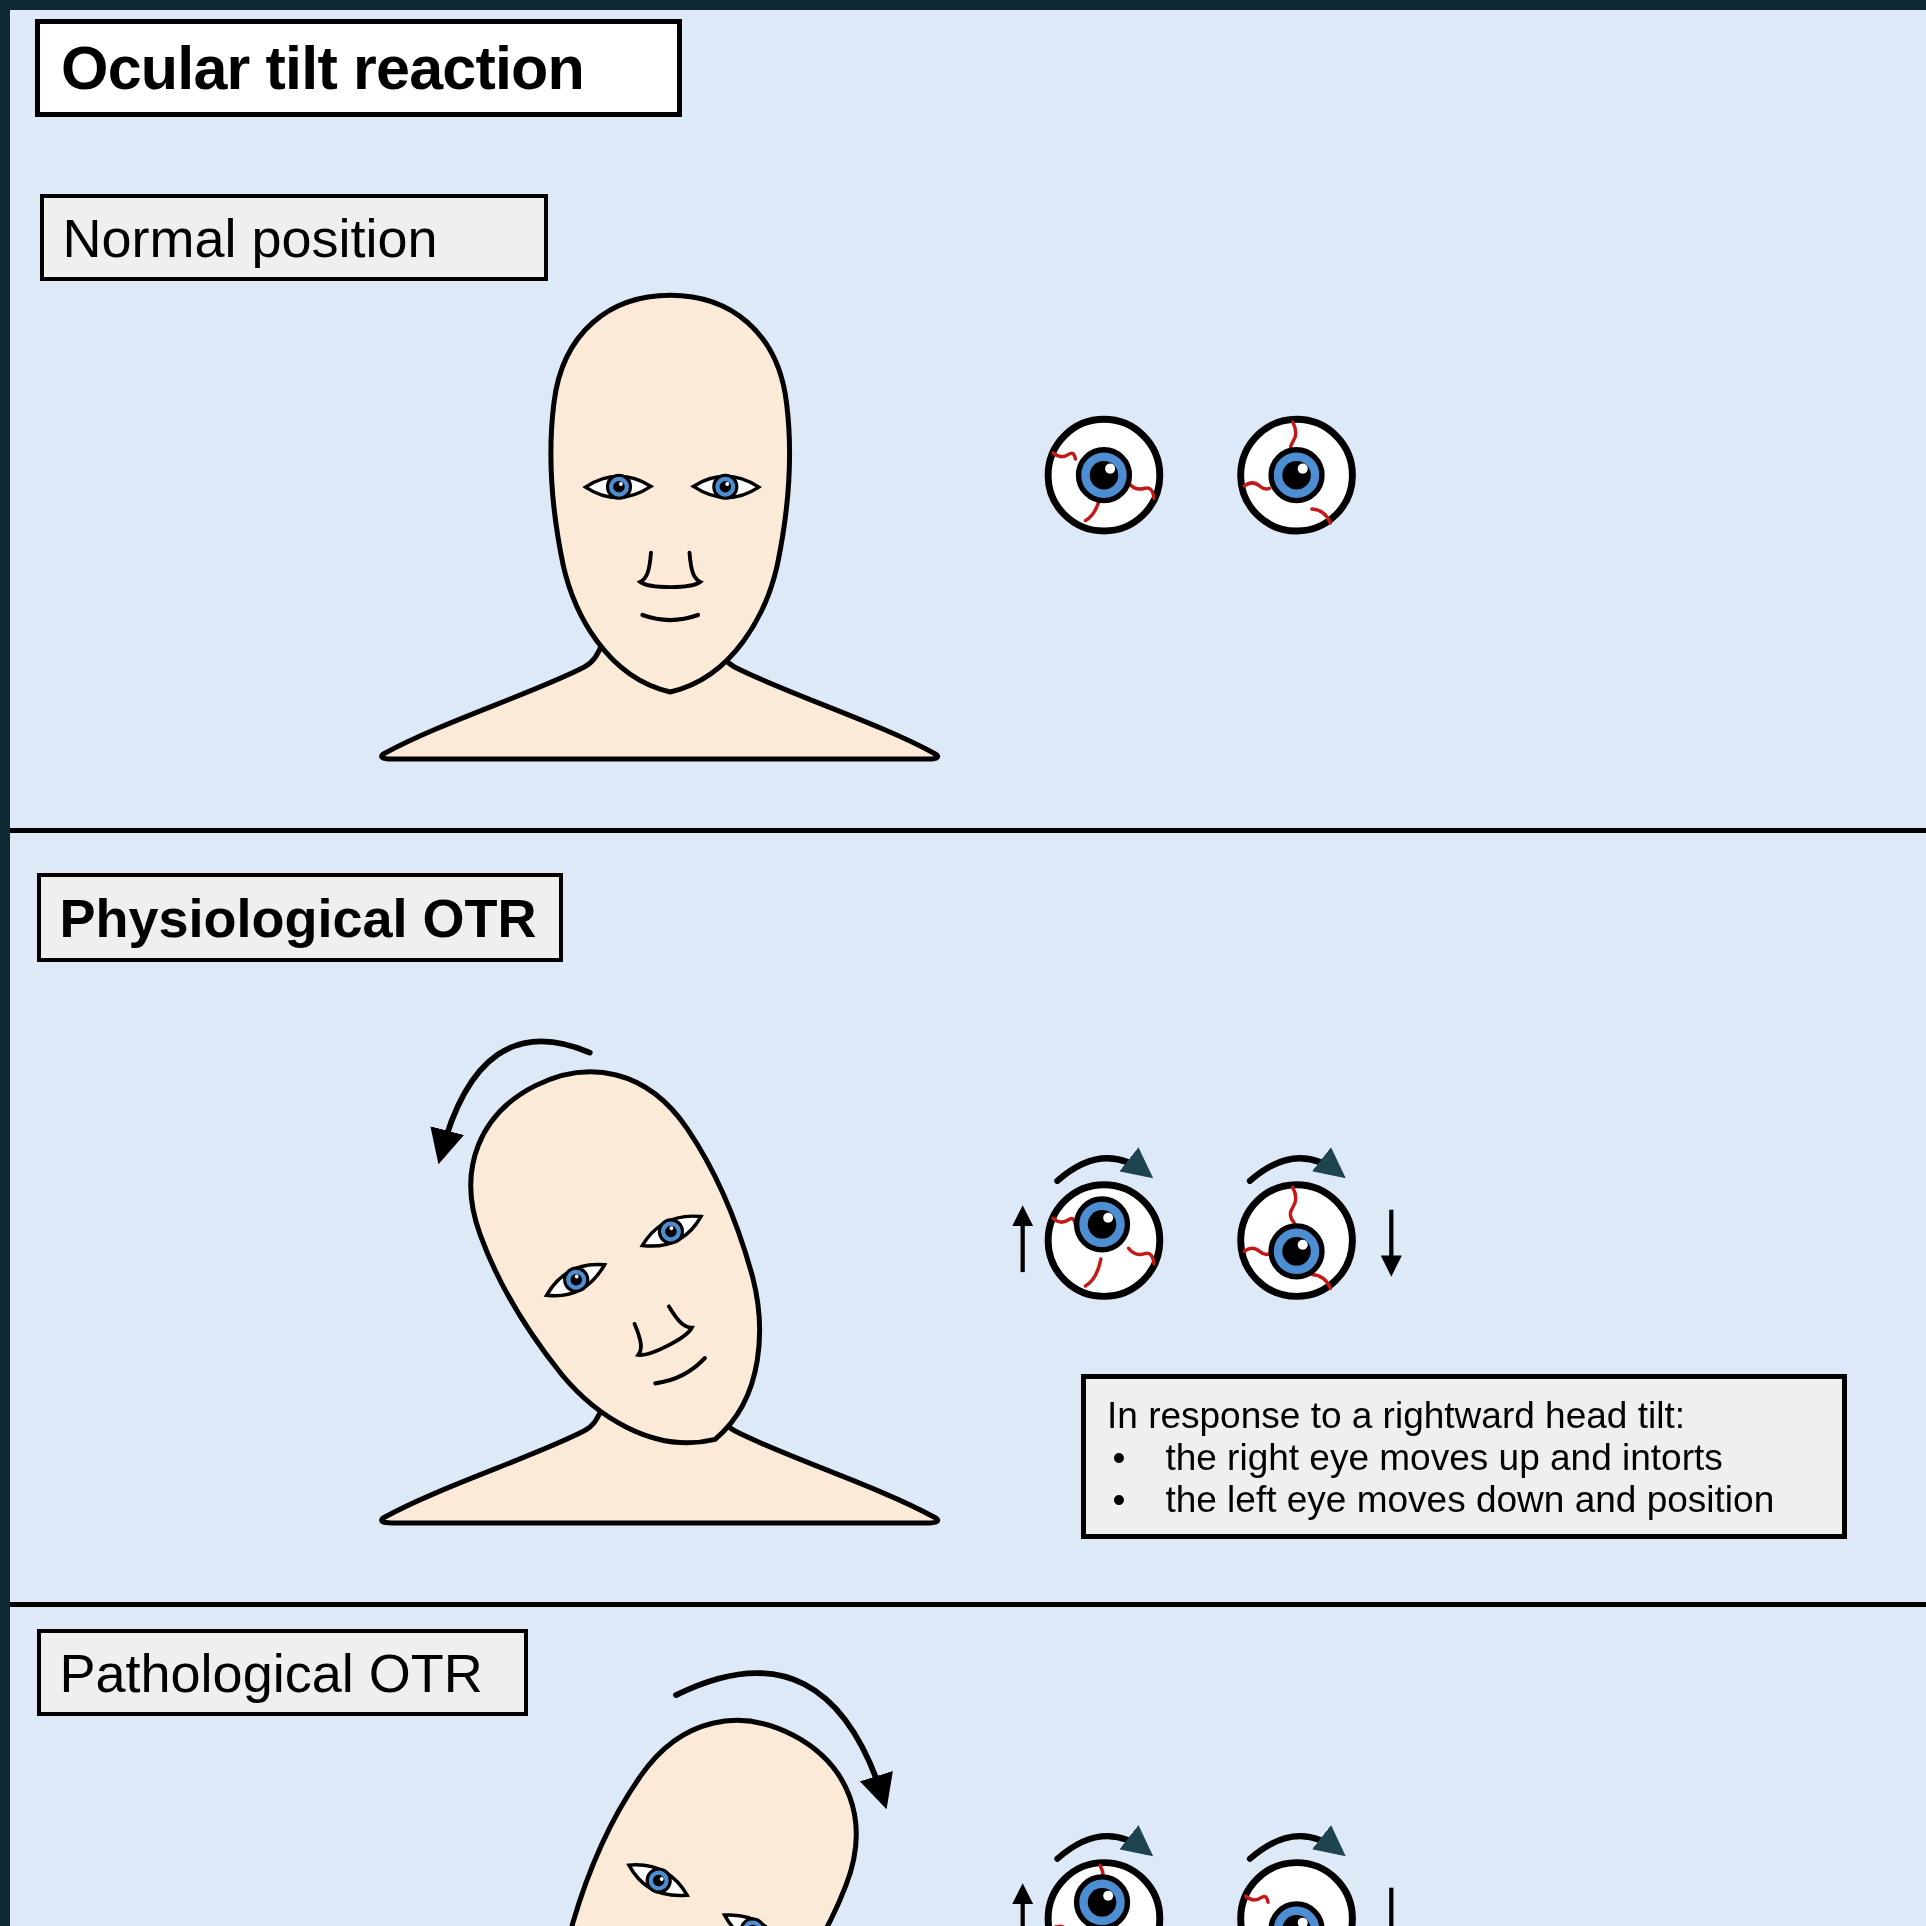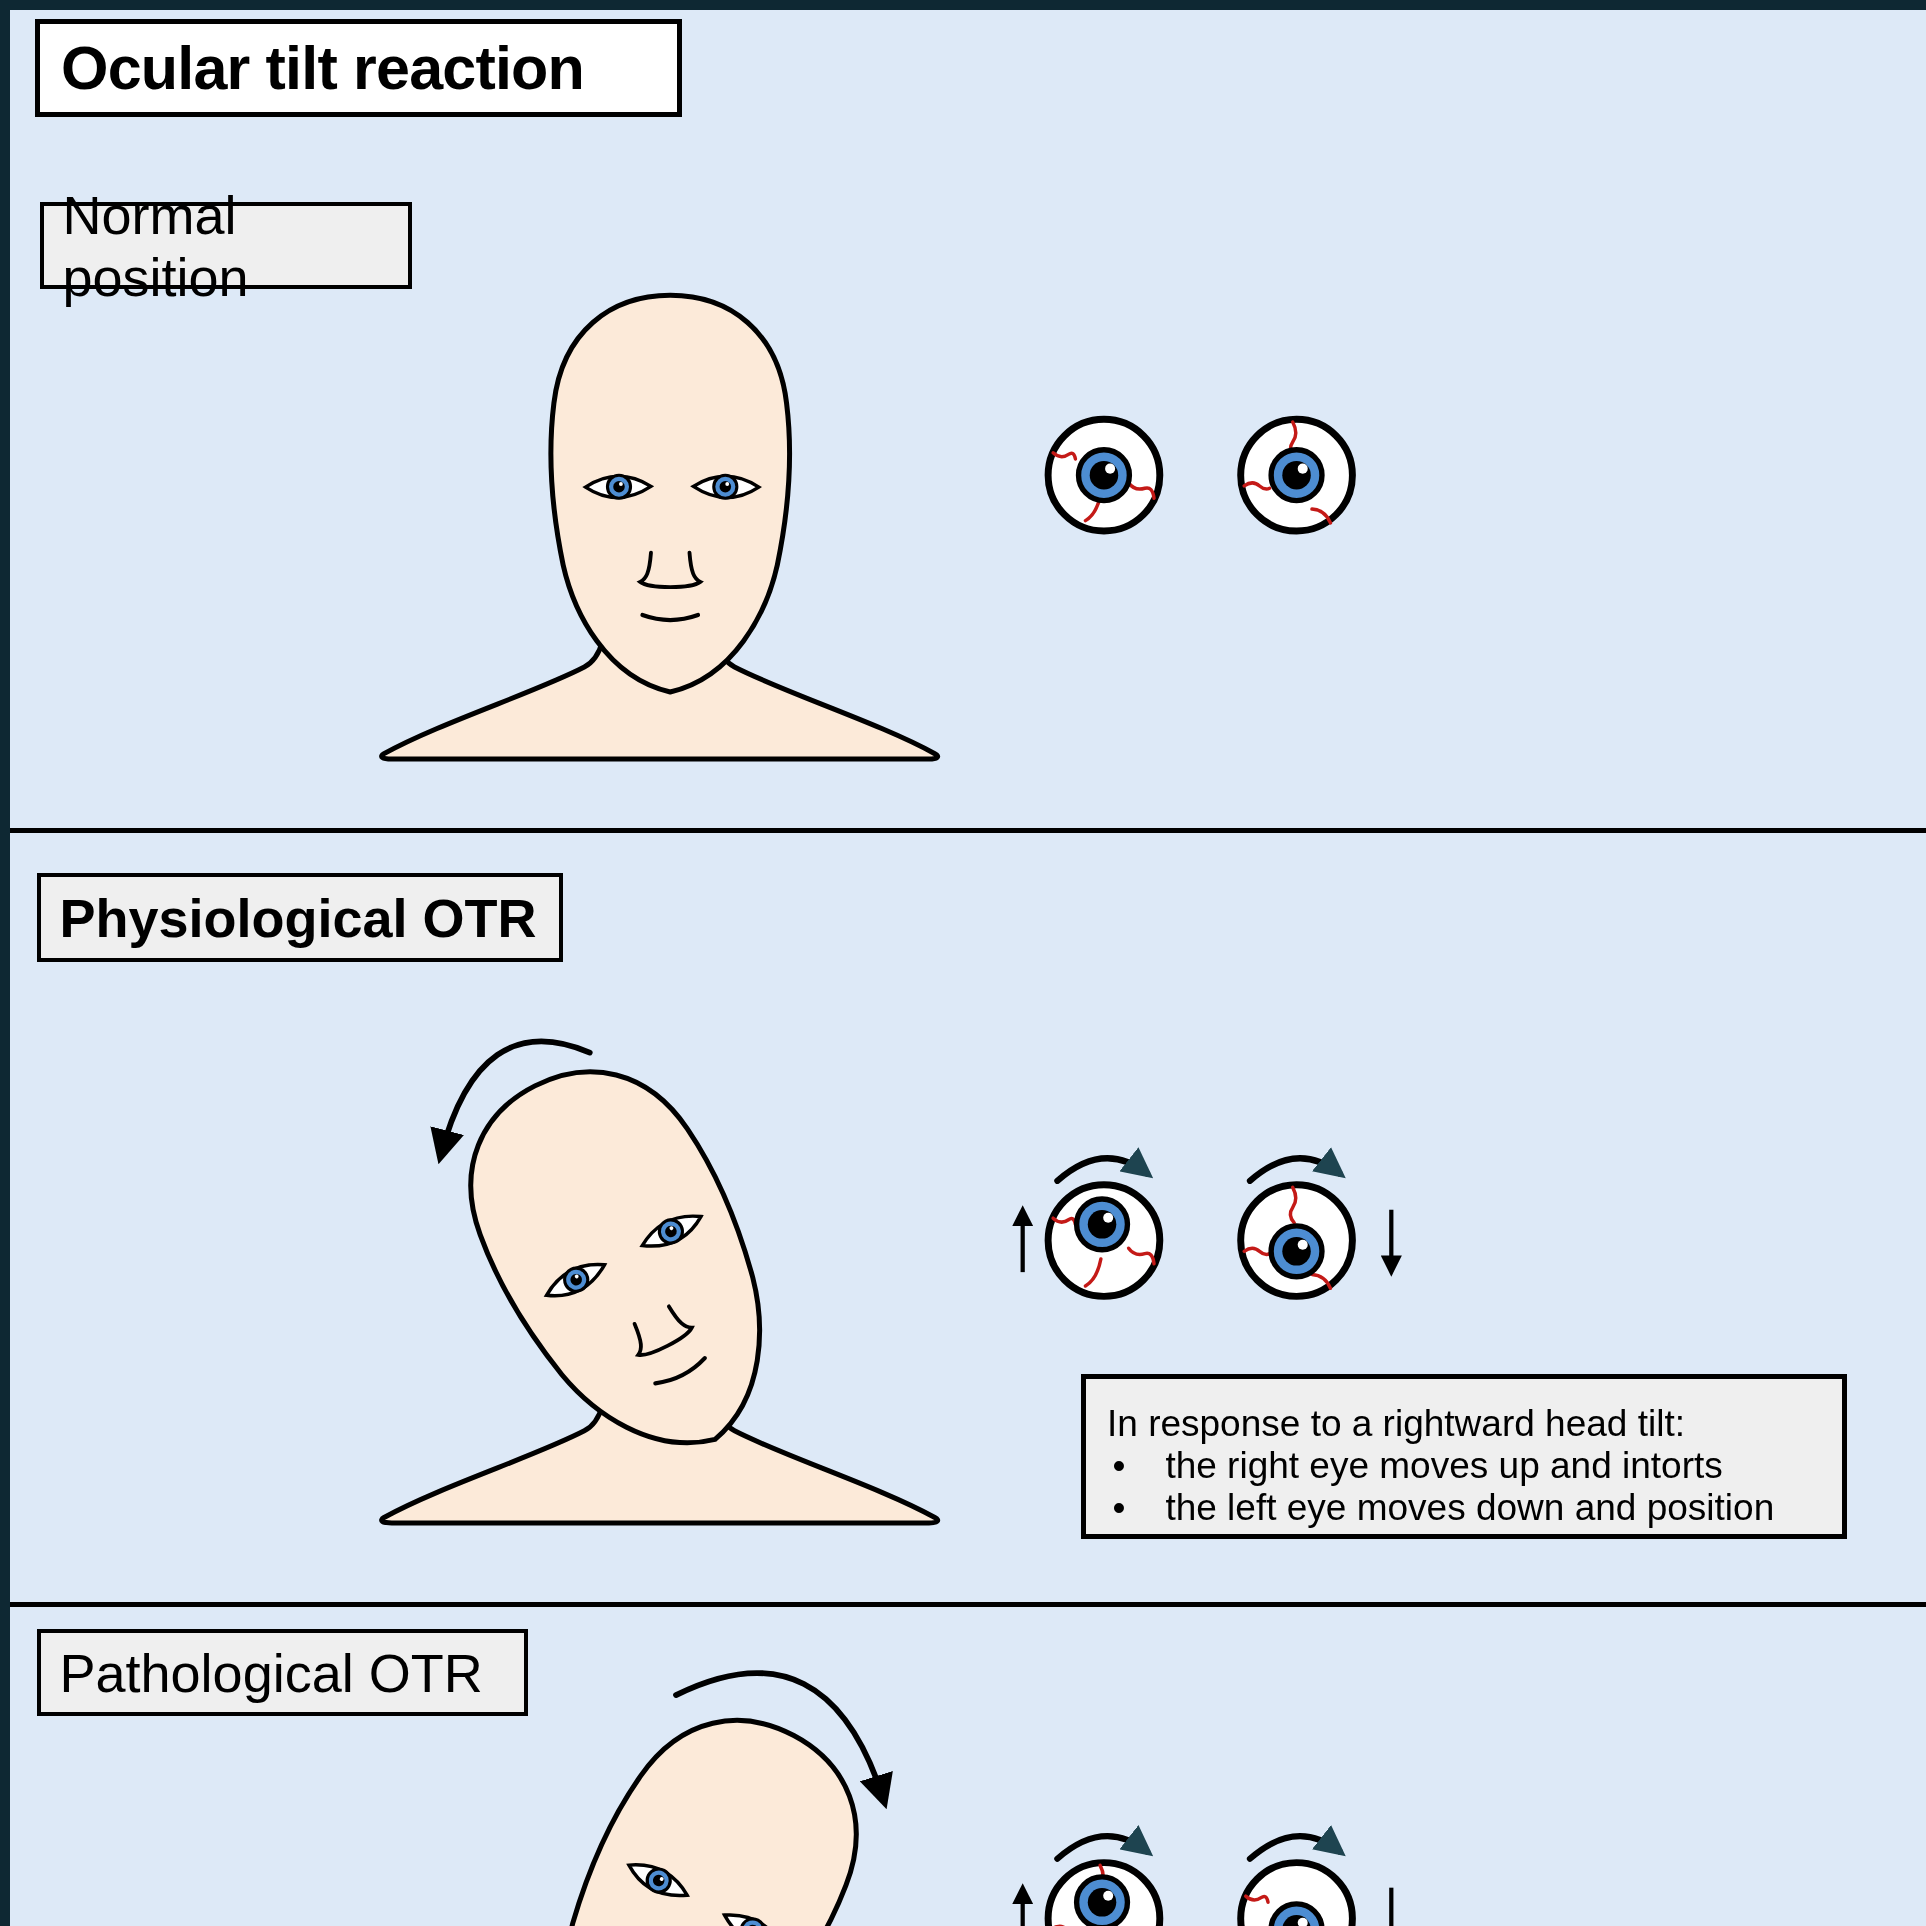--- a/index.html
+++ b/index.html
@@ -35,35 +35,35 @@
     left:35px;top:19px;width:647px;height:98px;
     background:#ffffff;border:5.4px solid #000;
     font-size:61px;font-weight:700;letter-spacing:-0.8px;
     padding-left:21px;
   }
   .section-label{
     background:#efefef;border:4.2px solid #000;
     font-size:54px;font-weight:400;
     padding-left:18.5px;
   }
-  #label-normal{left:40px;top:202px;width:372px;height:87px;}
+  #label-normal{left:40px;top:194px;width:508px;height:87px;}
   #label-physio{left:37px;top:873px;width:526px;height:89px;font-weight:bold;}
   #label-patho{left:37px;top:1629px;width:491px;height:87px;}
 
   .note-box{
     position:absolute;box-sizing:border-box;z-index:20;
     background:#efefef;border:5px solid #000;color:#000;
     display:block;
   }
   #note-physio{
     left:1081px;top:1374px;width:766px;height:165px;
     font-size:37px;line-height:42px;
     padding:16px 19px 0 21px;
   }
-  .note-line{white-space:nowrap;margin-top:8px;}
+  .note-line{white-space:nowrap;}
   .bullet-row{display:flex;white-space:nowrap;}
   .bullet-mark{flex:0 0 53px;padding-left:5.4px;}
 </style>
 </head>
 <body>
 
 <div class="page">
 
   <svg class="art" viewBox="0 0 5213 6798" aria-hidden="true">
     <defs>

